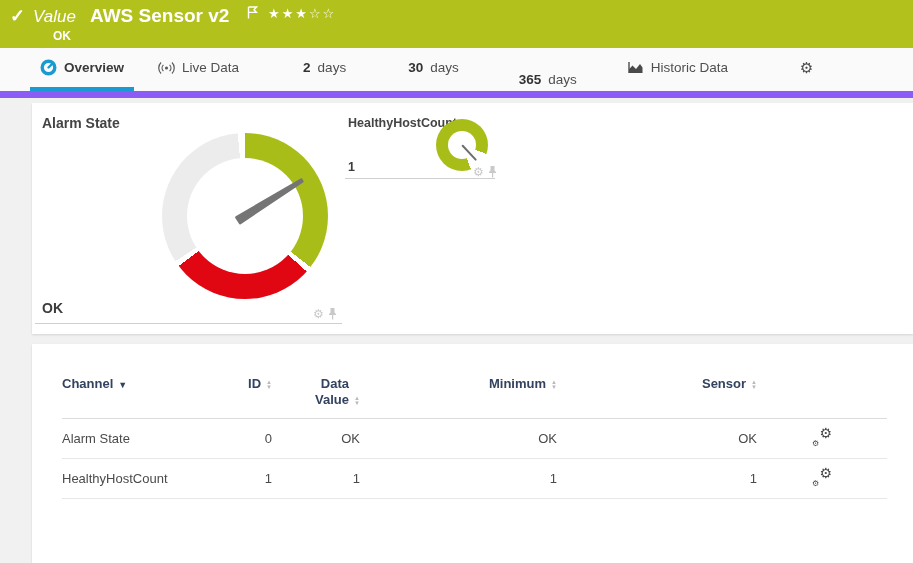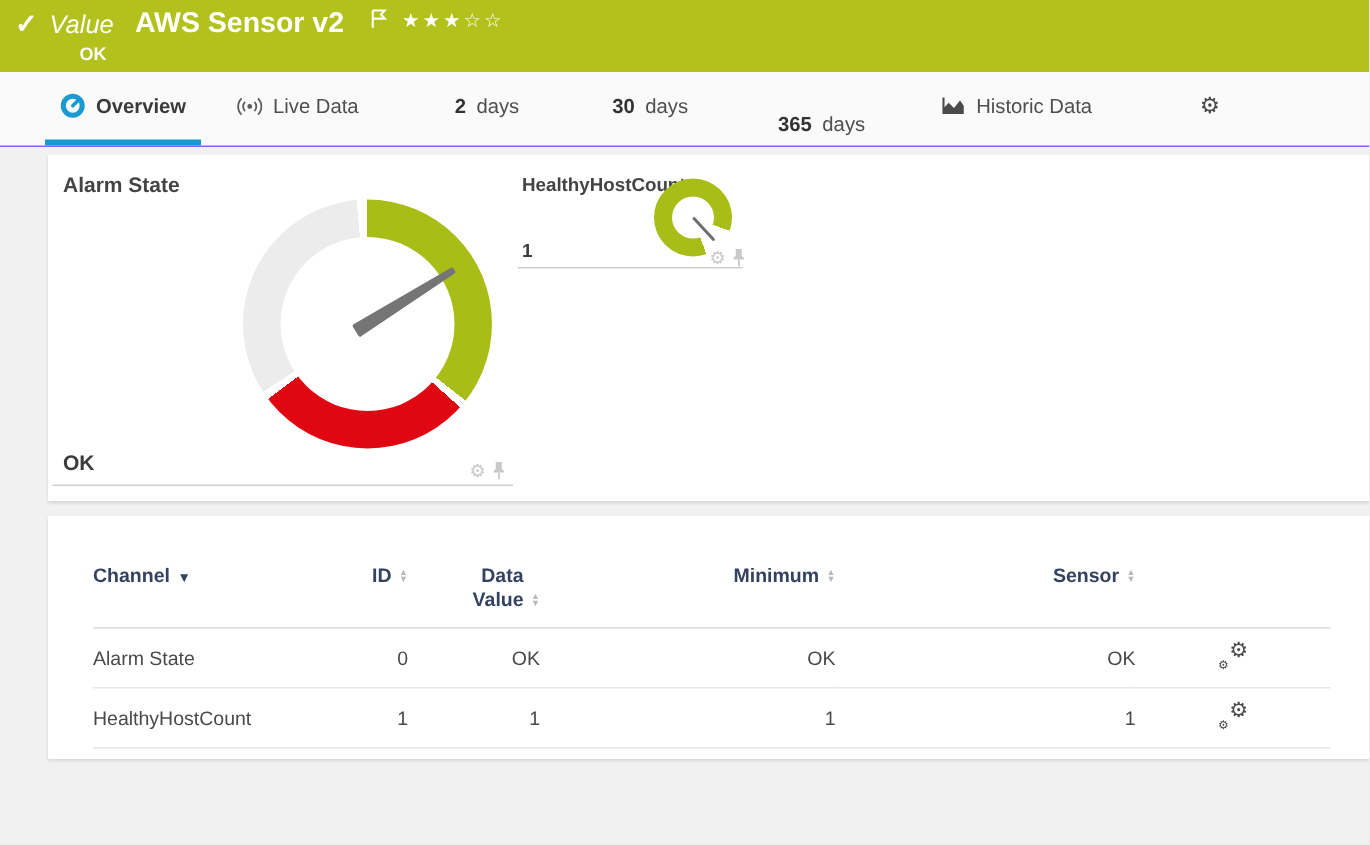--- a/index.html
+++ b/index.html
@@ -18,21 +18,21 @@
   .hdr-check { position:absolute; left:10px; top:5px; font-size:18px; font-weight:bold; }
   .hdr-kind  { position:absolute; left:33px; top:7px; font-size:17px; font-style:italic; }
   .hdr-title { position:absolute; left:90px; top:5px; font-size:19px; font-weight:bold; }
   .hdr-flag  { position:absolute; left:247px; top:6px; }
   .hdr-stars { position:absolute; left:268px; top:6px; font-size:13px; letter-spacing:2px; cursor:pointer; }
   .hdr-status{ position:absolute; left:53px; top:29px; font-size:12px; font-weight:bold; }
 
   
   .tabs {
     position:absolute; left:0; top:48px; width:913px; height:50px;
-    background:#fafafa; border-bottom:1px solid #8b5cf6;
+    background:#fafafa; border-bottom:7px solid #8b5cf6;
     display:flex; align-items:stretch; font-size:13.5px; color:#4f4f4f;
   }
   .tab { display:flex; align-items:center; gap:7px; padding:0 10px; cursor:pointer;
          border-bottom:4px solid transparent; white-space:nowrap; }
   .tab .ico { display:inline-flex; width:17px; height:17px; align-items:center; justify-content:center; }
   .tab b { color:#333; }
   .tab.active { border-bottom-color:var(--accent-blue, #1b9ad2); color:#3a3a3a; font-weight:bold; }
   .t-overview { margin-left:30px; }
   .t-live     { margin-left:14px; }
   .t-2d       { margin-left:44px; }
@@ -40,21 +40,21 @@
   .t-365d     { margin-left:40px;margin-top:24px; }
   .t-hist     { margin-left:30px; }
   .t-log      { margin-left:28px; }
   .t-set      { margin-left:50px; }
   .gear-glyph { font-size:15px; line-height:1; color:#4a4a4a; }
 
   
   .panel { position:absolute; left:32px; width:881px; background:#fff;
            box-shadow:0 1px 2px rgba(0,0,0,.12); }
   #panel-gauges { top:103px; height:231px; }
-  #panel-table  { top:344px; height:162px; }
+  #panel-table  { top:344px; height:219px; }
 
   .gtitle { position:absolute; font-weight:bold; color:#444; }
   #g1-title { left:10px; top:12px; font-size:14px; }
   #g2-title { left:316px; top:13px; font-size:12.5px; }
 
   
   .gauge-big { position:absolute; left:130px; top:30px; width:166px; height:166px; }
   .gauge-big .ring { position:absolute; left:0; top:0; width:166px; height:166px; border-radius:50%; }
   .gauge-big .hole { position:absolute; left:25px; top:25px; width:116px; height:116px;
                      border-radius:50%; background:#fff; }

